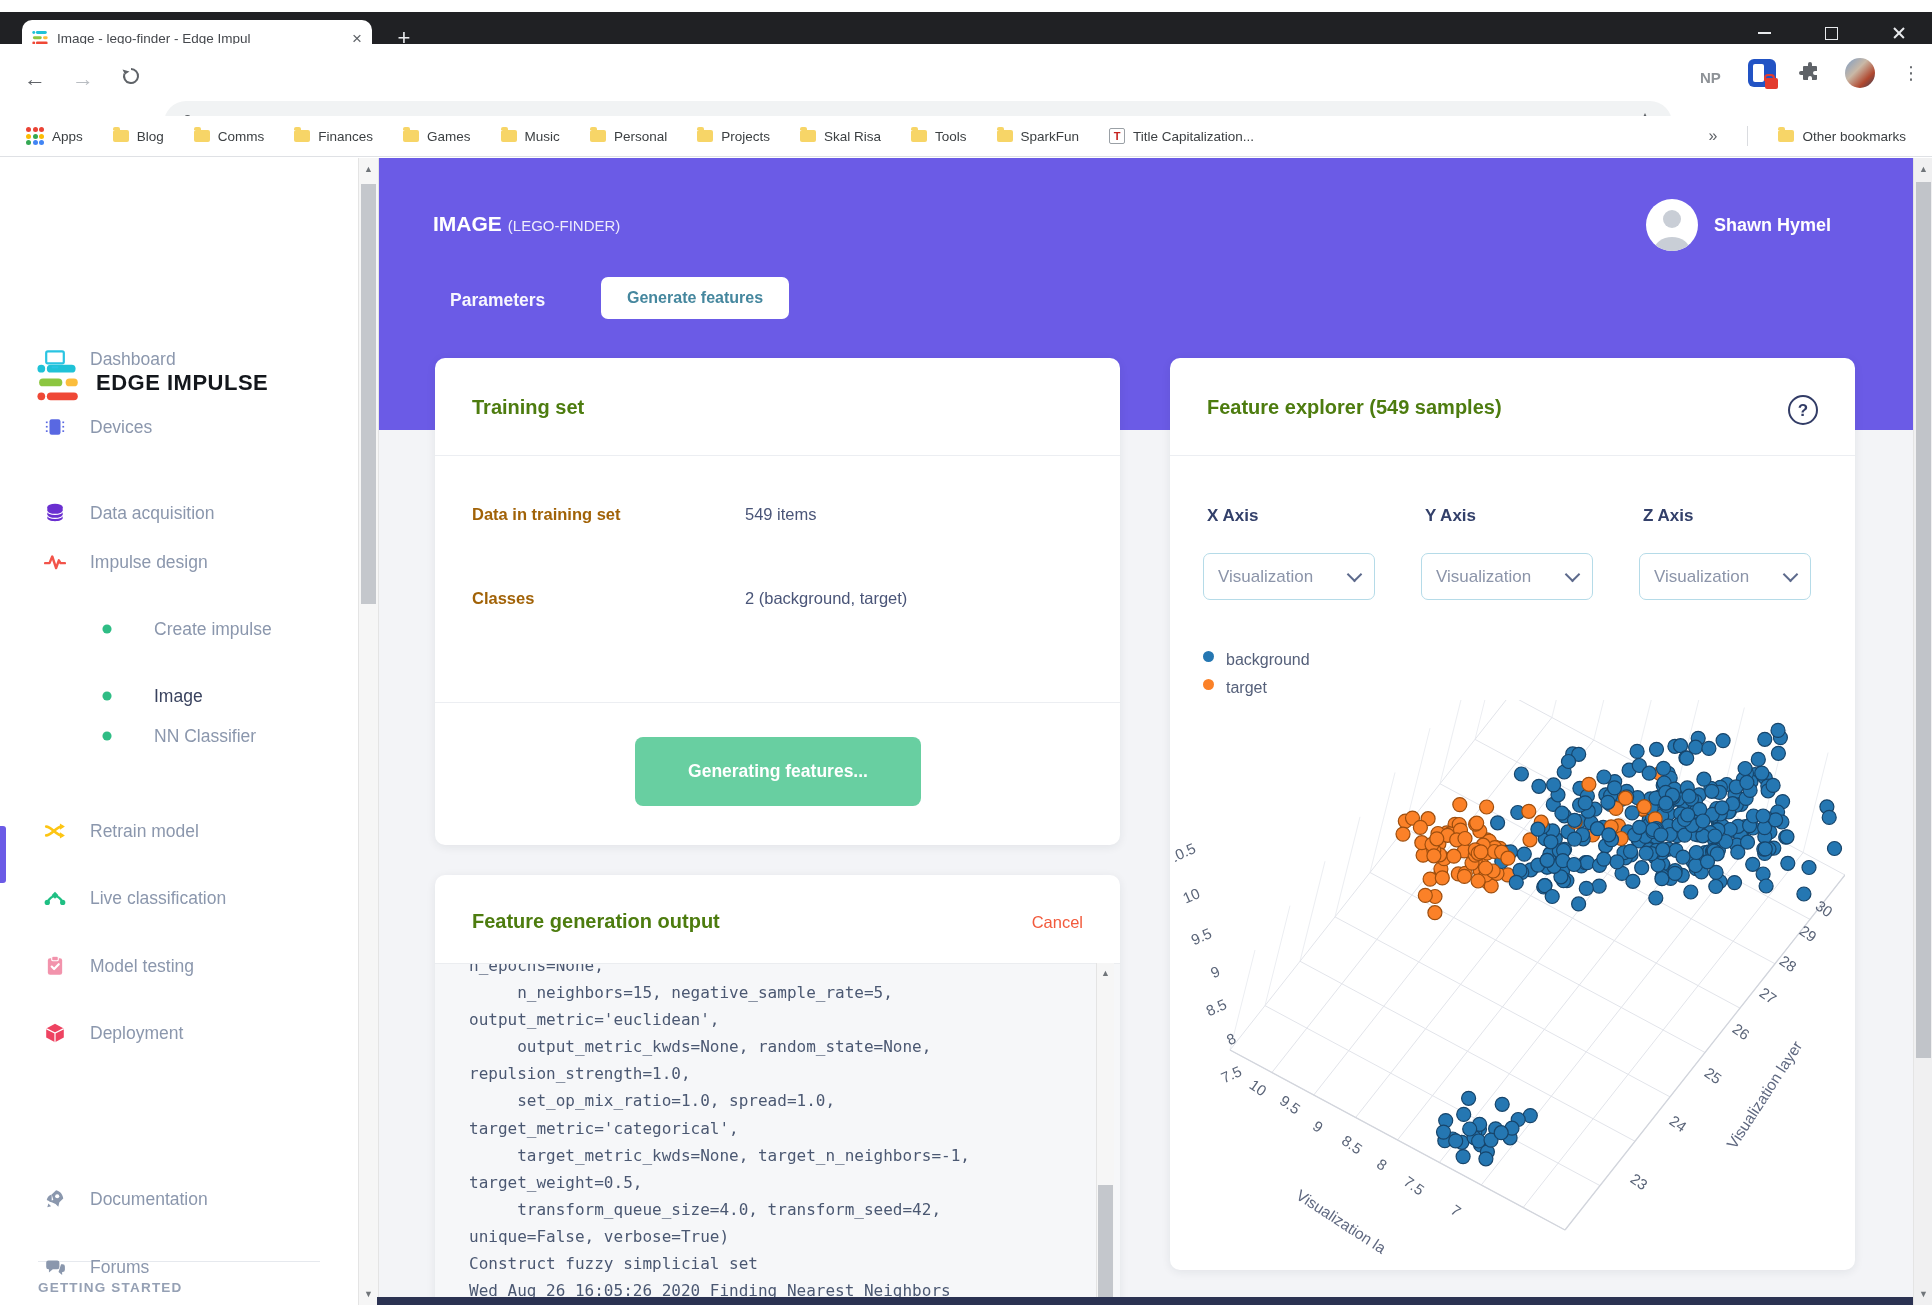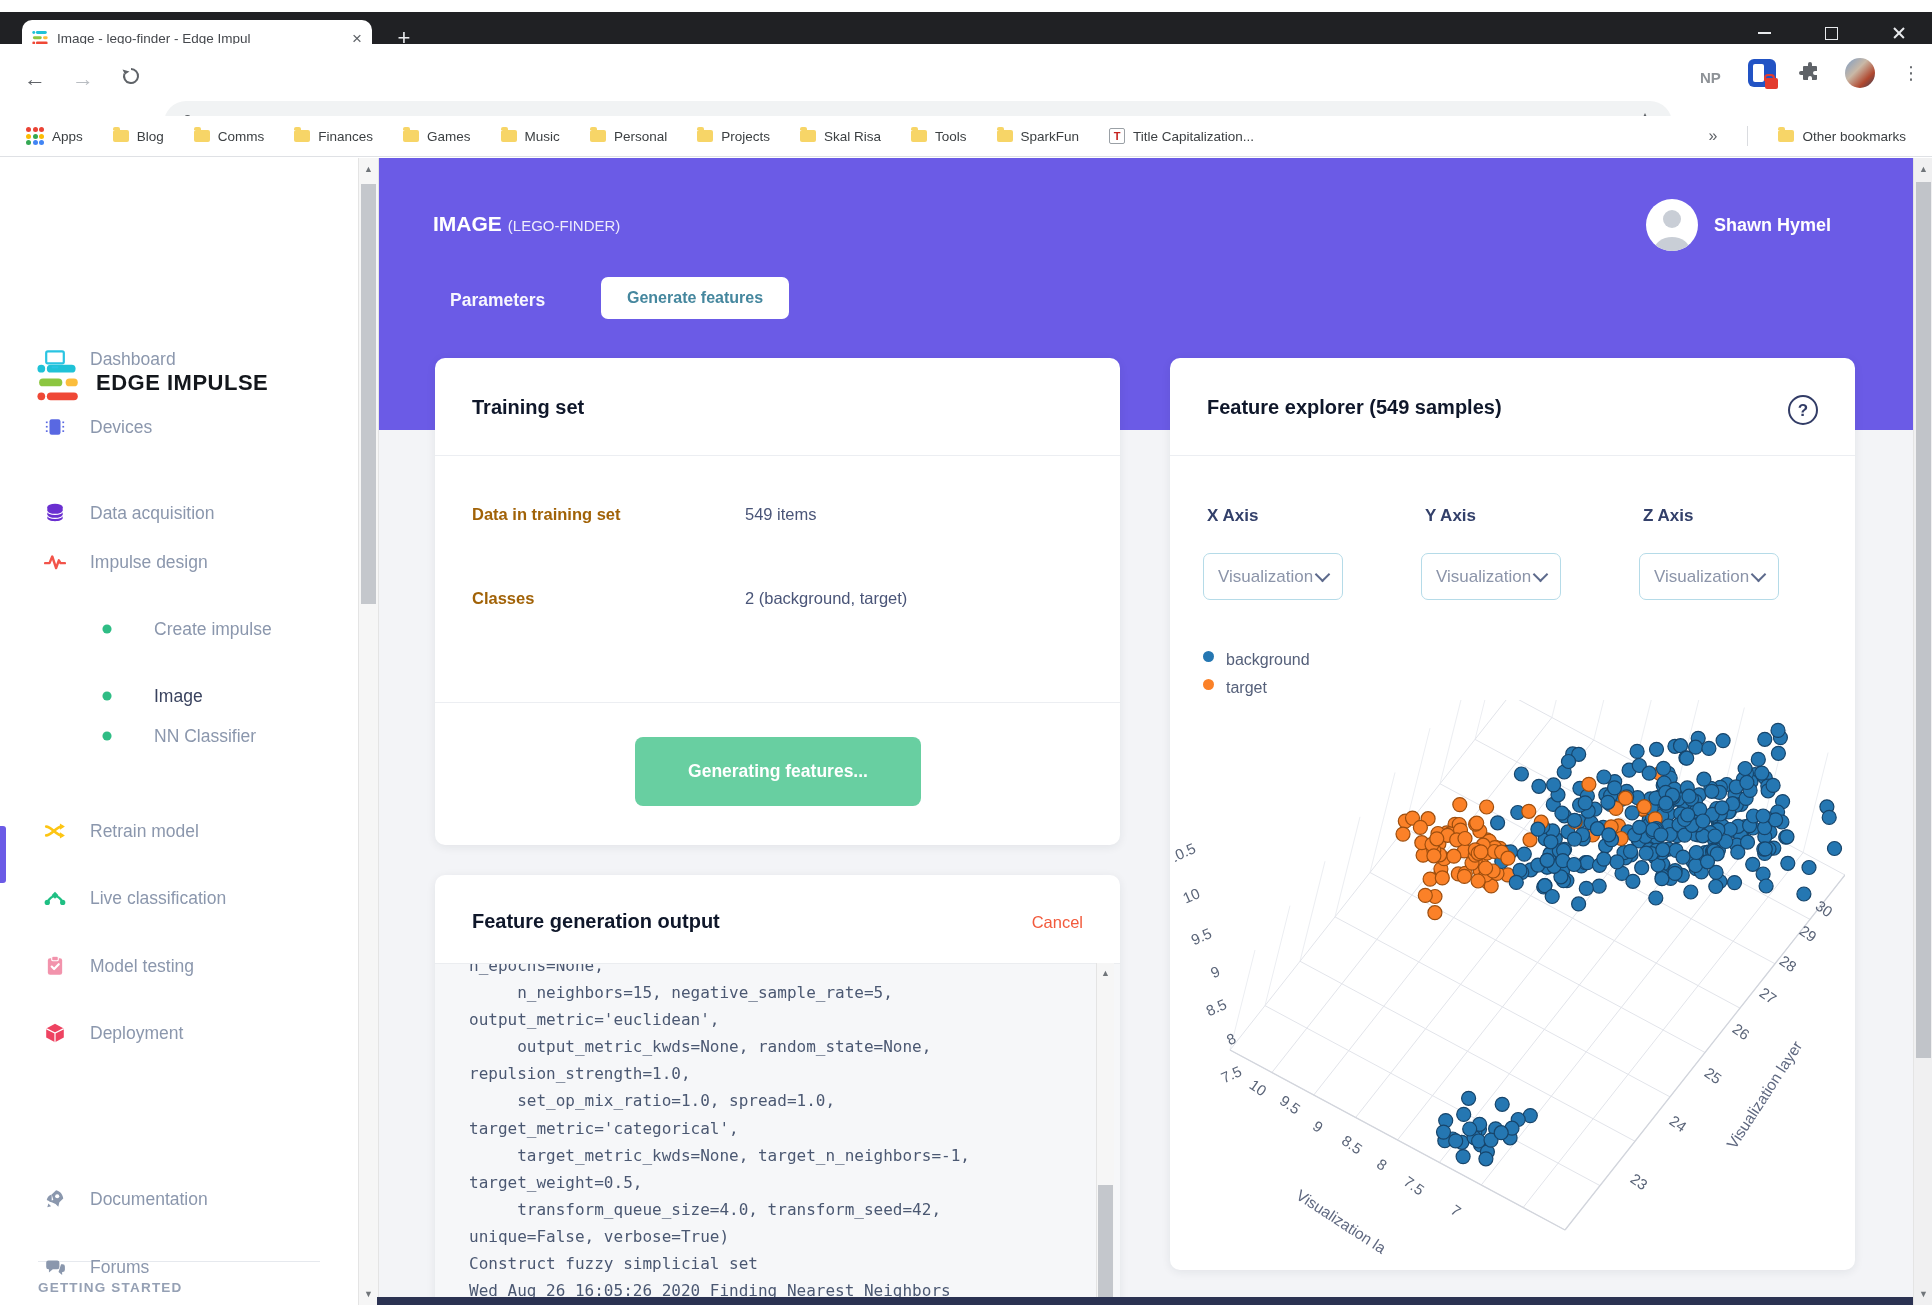--- a/index.html
+++ b/index.html
@@ -41,35 +41,35 @@
   .purpleband{left:377px;top:158px;width:1536px;height:272px;background:#6b5be6;}
   .proj-title{left:433px;top:212px;color:#fff;font-size:21px;font-weight:bold;}
   .proj-sub{font-size:15px;font-weight:normal;color:rgba(255,255,255,.88);margin-left:6px;}
   .hdr-tab{color:rgba(255,255,255,.95);font-size:17.5px;font-weight:bold;}
   .hdr-pill{background:#fff;border-radius:7px;color:#45879e;padding:12px 26px;font-size:16px;font-weight:bold;}
   .user{left:1646px;top:199px;display:flex;align-items:center;gap:16px;}
   .user-name{color:#fff;font-size:18px;font-weight:bold;}
   .avatar52{width:52px;height:52px;border-radius:50%;background:#fff;overflow:hidden;position:relative;}
   .avatar52 svg{position:absolute;left:0;top:0;}
   .card{background:#fff;border-radius:10px;box-shadow:0 2px 10px rgba(25,32,56,.08);}
-  .card-title{font-size:20px;font-weight:bold;color:#0f172a;text-align:center;}
+  .card-title{font-size:20px;font-weight:bold;color:#4d7c0f;text-align:center;}
   .hr{height:1px;background:#eceef2;}
   .row-label{font-size:16.5px;font-weight:bold;color:#a16207;}
   .row-value{font-size:16.5px;color:#4a5578;}
   .gen-btn{left:635px;top:737px;width:286px;height:69px;background:#68cfa1;border:none;border-radius:8px;
            color:#fff;font-size:17.5px;font-weight:bold;font-family:"Liberation Sans",sans-serif;}
   .cancel{color:#f25a3c;font-size:16.5px;}
   .console{left:435px;top:963px;width:685px;height:342px;background:#f6f7f9;border-top:1px solid #ebedf0;overflow:hidden;}
   .console-inner{margin:-12px 0 0 34px;font-family:"DejaVu Sans Mono",monospace;font-size:16px;
                  line-height:27.1px;color:#4b5872;white-space:pre;}
   .sb-track{background:#f6f6f6;border-left:1px solid #e4e4e4;}
   .sb-thumb{position:absolute;background:#c4c7cc;}
   .sb-arrow{position:absolute;color:#70757a;font-size:9px;width:100%;text-align:center;}
   .ax-label{font-size:17px;font-weight:bold;color:#33406a;}
-  .select{position:absolute;width:140px;height:47px;border:1.5px solid #b5dbe8;border-radius:7px;background:#fff;
+  .select{position:absolute;width:172px;height:47px;border:1.5px solid #b5dbe8;border-radius:7px;background:#fff;
           display:flex;align-items:center;padding-left:14px;box-sizing:border-box;}
   .select .val{font-size:17px;color:#8b94a9;width:112px;overflow:hidden;white-space:nowrap;}
   .select .chev{position:absolute;right:14px;top:15px;width:9px;height:9px;border-right:2px solid #5d6a8c;
                 border-bottom:2px solid #5d6a8c;transform:rotate(45deg);}
   .legend-row{position:absolute;display:flex;align-items:flex-start;gap:12px;}
   .legend-dot{width:11px;height:11px;border-radius:50%;}
   .legend-txt{font-size:16px;color:#55607a;}
   .help{left:1788px;top:395px;width:30px;height:30px;border:2px solid #323c66;border-radius:50%;color:#323c66;
         font-size:17px;font-weight:bold;text-align:center;line-height:28px;box-sizing:border-box;}
   .footerbar{left:377px;top:1297px;width:1536px;height:8px;background:#2b3252;z-index:30;}

